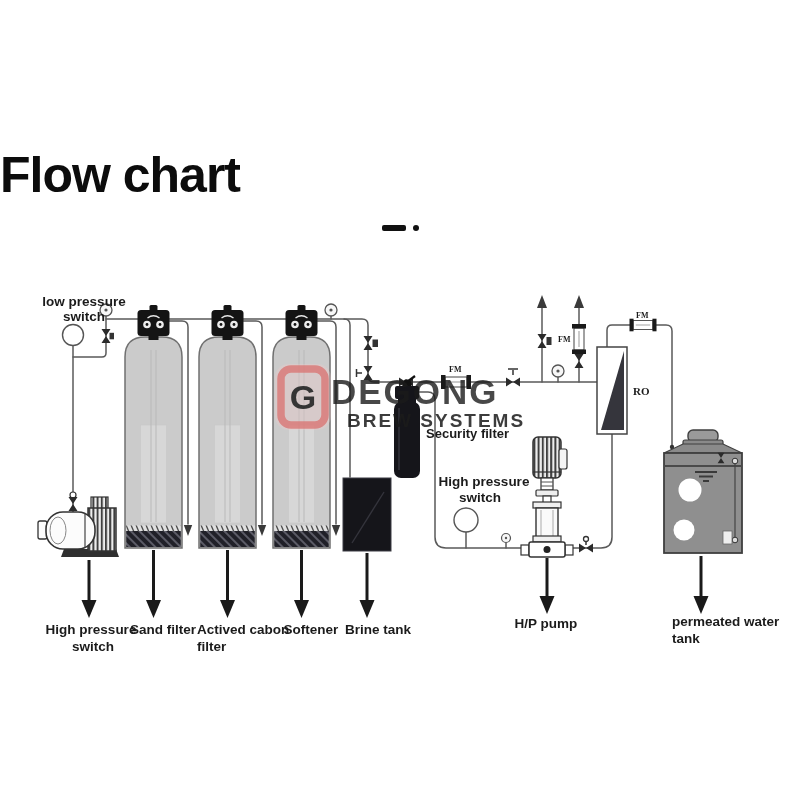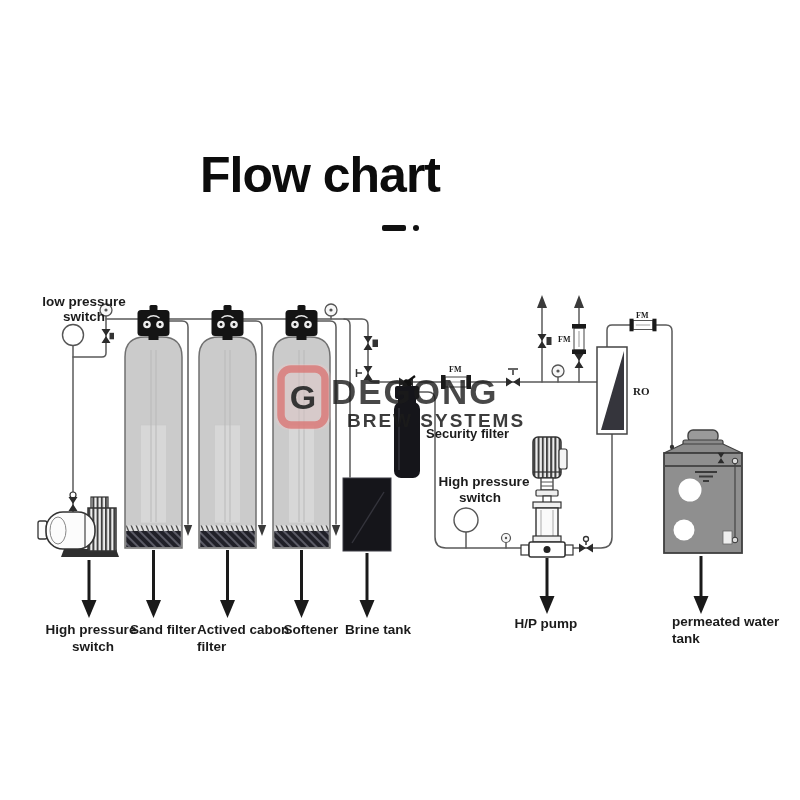--- a/index.html
+++ b/index.html
@@ -1,18 +1,18 @@
 <!DOCTYPE html>
 <html><head>
 <meta charset="utf-8">
 <style>
   html,body{margin:0;padding:0;background:#fff;}
   .page{position:relative;width:800px;height:800px;background:#fff;overflow:hidden;
         font-family:"Liberation Sans",sans-serif;}
-  .title-wrap{position:absolute;top:146px;left:0;width:640px;text-align:center;}
+  .title-wrap{position:absolute;top:146px;left:0;width:640px;text-align:left;}
   .title-wrap h1{margin:0;font-size:50px;font-weight:bold;letter-spacing:-1px;color:#0c0c0c;
         font-family:"Liberation Sans",sans-serif;}
   .title-underline{position:absolute;top:224px;left:0;width:800px;height:8px;
         display:flex;justify-content:center;align-items:center;gap:7px;}
   .title-underline .dash{display:inline-block;width:24px;height:5.5px;background:#111;border-radius:2px;}
   .title-underline .dot{display:inline-block;width:6px;height:6px;background:#111;border-radius:50%;}
   svg text{font-family:"Liberation Sans",sans-serif;font-weight:bold;fill:#1b1b1b;}
   svg text.small-meter{font-family:"Liberation Serif",serif;font-weight:bold;}
   svg text.wm{letter-spacing:2px;}
 </style>

